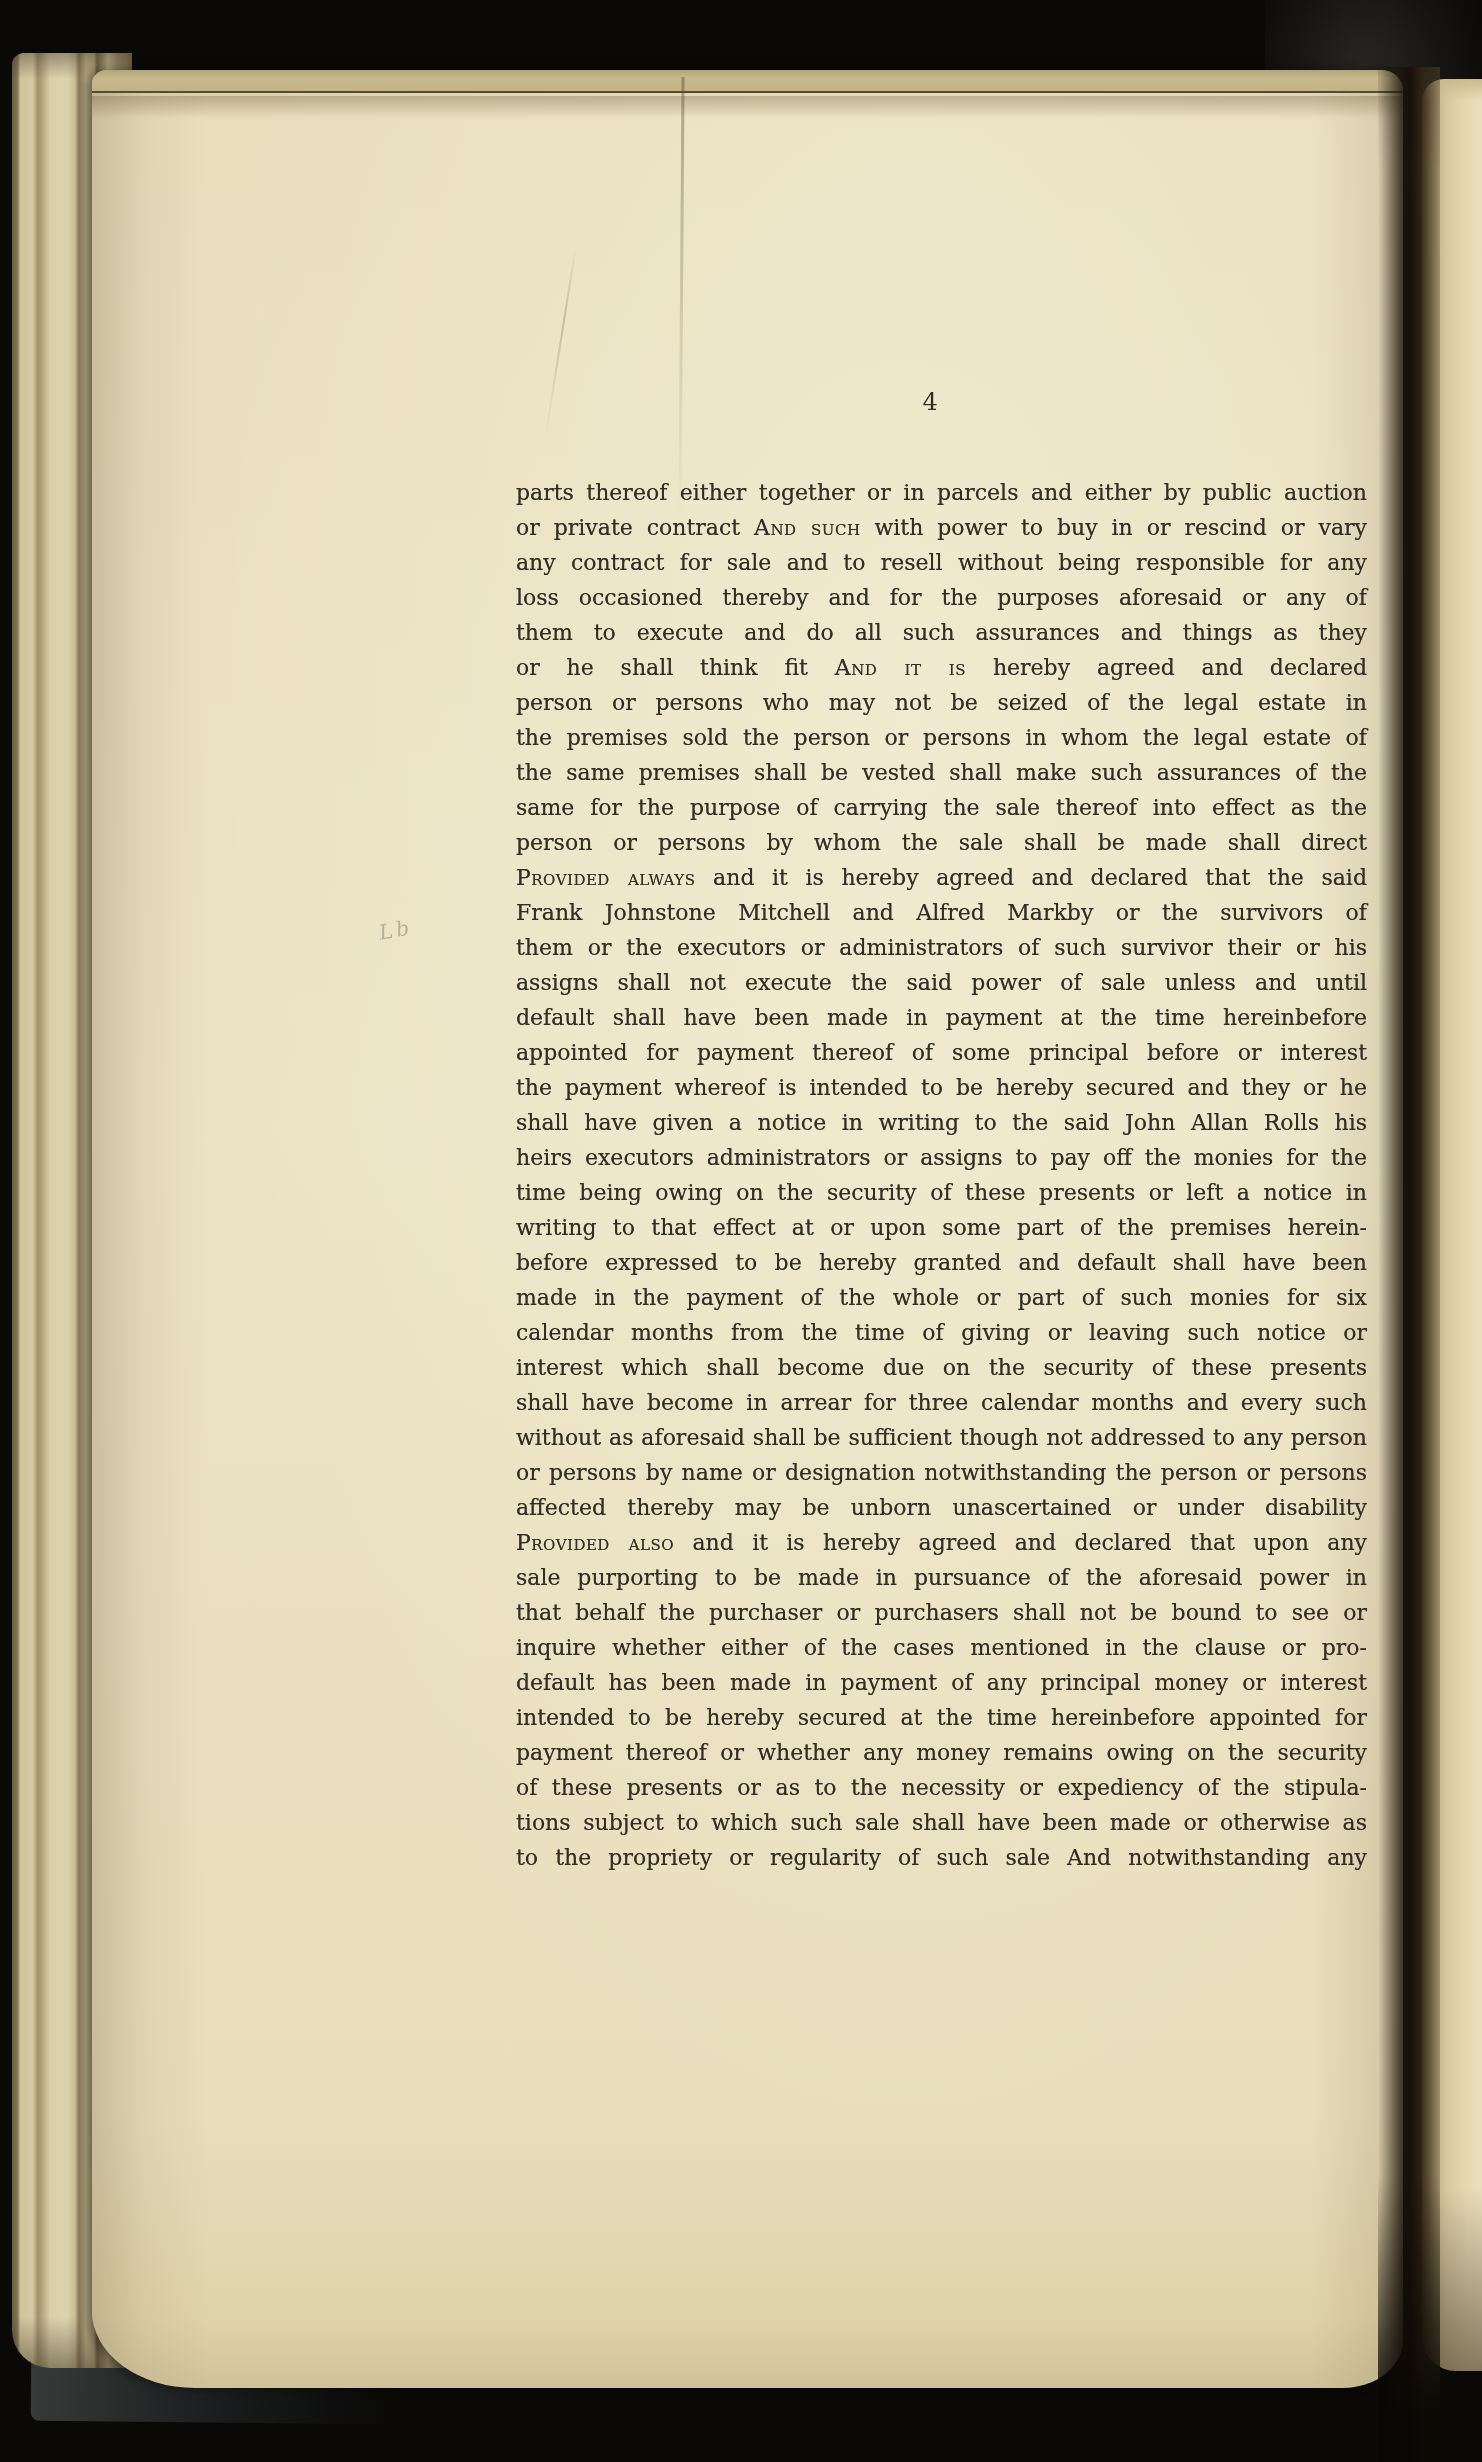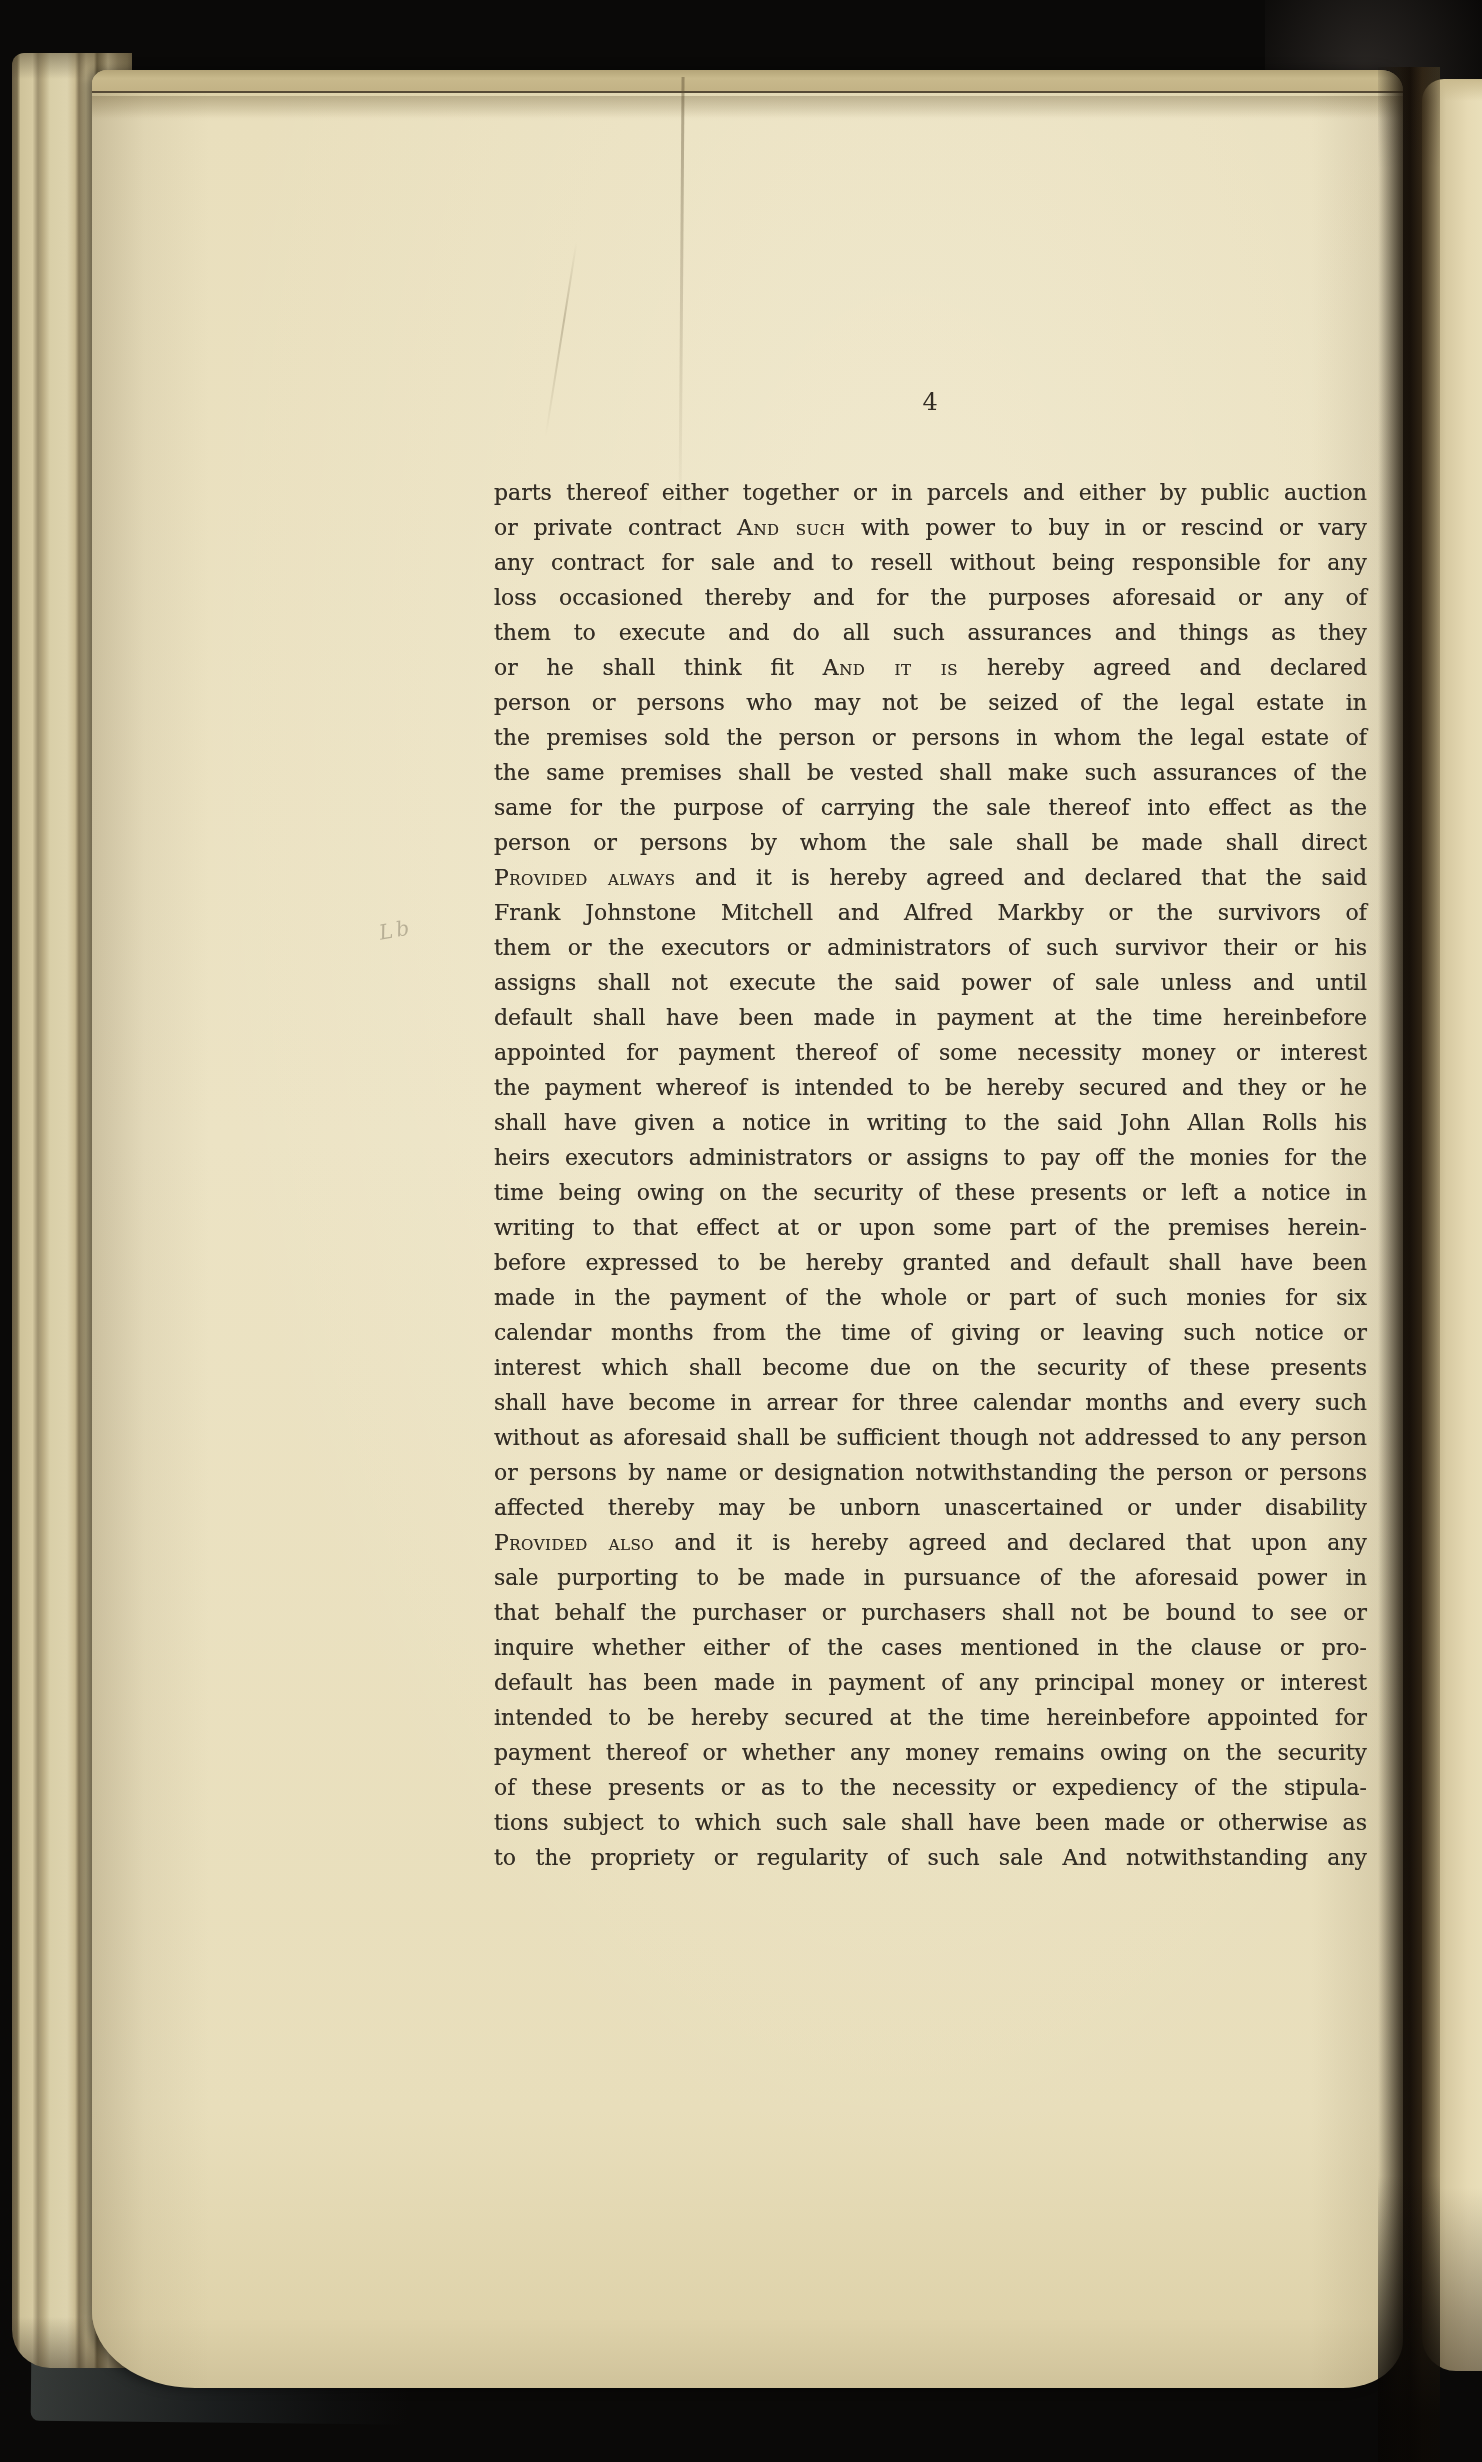--- a/index.html
+++ b/index.html
@@ -85,20 +85,21 @@
   }
   .text-block{
     position:absolute;left:402px;top:405px;width:873px;
     font-size:22px;color:var(--ink);
     text-shadow:0 0 0.4px rgba(50,44,36,.65);
   }
   .text-line{
     height:35px;line-height:35px;
     text-align:justify;text-align-last:justify;
     white-space:nowrap;
+    margin-left:22px;
   }
   .text-line .sc{font-variant:small-caps;letter-spacing:0.5px;}
   
   .margin-note{
     position:absolute;left:287px;top:848px;
     font-size:20.5px;color:rgba(96,90,72,.38);
     transform:rotate(-10deg);
     font-style:italic;letter-spacing:3.4px;
   }
   
@@ -146,21 +147,21 @@
         <div class="text-line"><span>person or persons who may not be seized of the legal estate in</span></div>
         <div class="text-line"><span>the premises sold the person or persons in whom the legal estate of</span></div>
         <div class="text-line"><span>the same premises shall be vested shall make such assurances of the</span></div>
         <div class="text-line"><span>same for the purpose of carrying the sale thereof into effect as the</span></div>
         <div class="text-line"><span>person or persons by whom the sale shall be made shall direct</span></div>
         <div class="text-line"><span class="sc">Provided always</span><span> and it is hereby agreed and declared that the said</span></div>
         <div class="text-line"><span>Frank Johnstone Mitchell and Alfred Markby or the survivors of</span></div>
         <div class="text-line"><span>them or the executors or administrators of such survivor their or his</span></div>
         <div class="text-line"><span>assigns shall not execute the said power of sale unless and until</span></div>
         <div class="text-line"><span>default shall have been made in payment at the time hereinbefore</span></div>
-        <div class="text-line"><span>appointed for payment thereof of some necessity money or interest</span></div>
+        <div class="text-line"><span>appointed for payment thereof of some principal before or interest</span></div>
         <div class="text-line"><span>the payment whereof is intended to be hereby secured and they or he</span></div>
         <div class="text-line"><span>shall have given a notice in writing to the said John Allan Rolls his</span></div>
         <div class="text-line"><span>heirs executors administrators or assigns to pay off the monies for the</span></div>
         <div class="text-line"><span>time being owing on the security of these presents or left a notice in</span></div>
         <div class="text-line"><span>writing to that effect at or upon some part of the premises herein-</span></div>
         <div class="text-line"><span>before expressed to be hereby granted and default shall have been</span></div>
         <div class="text-line"><span>made in the payment of the whole or part of such monies for six</span></div>
         <div class="text-line"><span>calendar months from the time of giving or leaving such notice or</span></div>
         <div class="text-line"><span>interest which shall become due on the security of these presents</span></div>
         <div class="text-line"><span>shall have become in arrear for three calendar months and every such</span></div>

